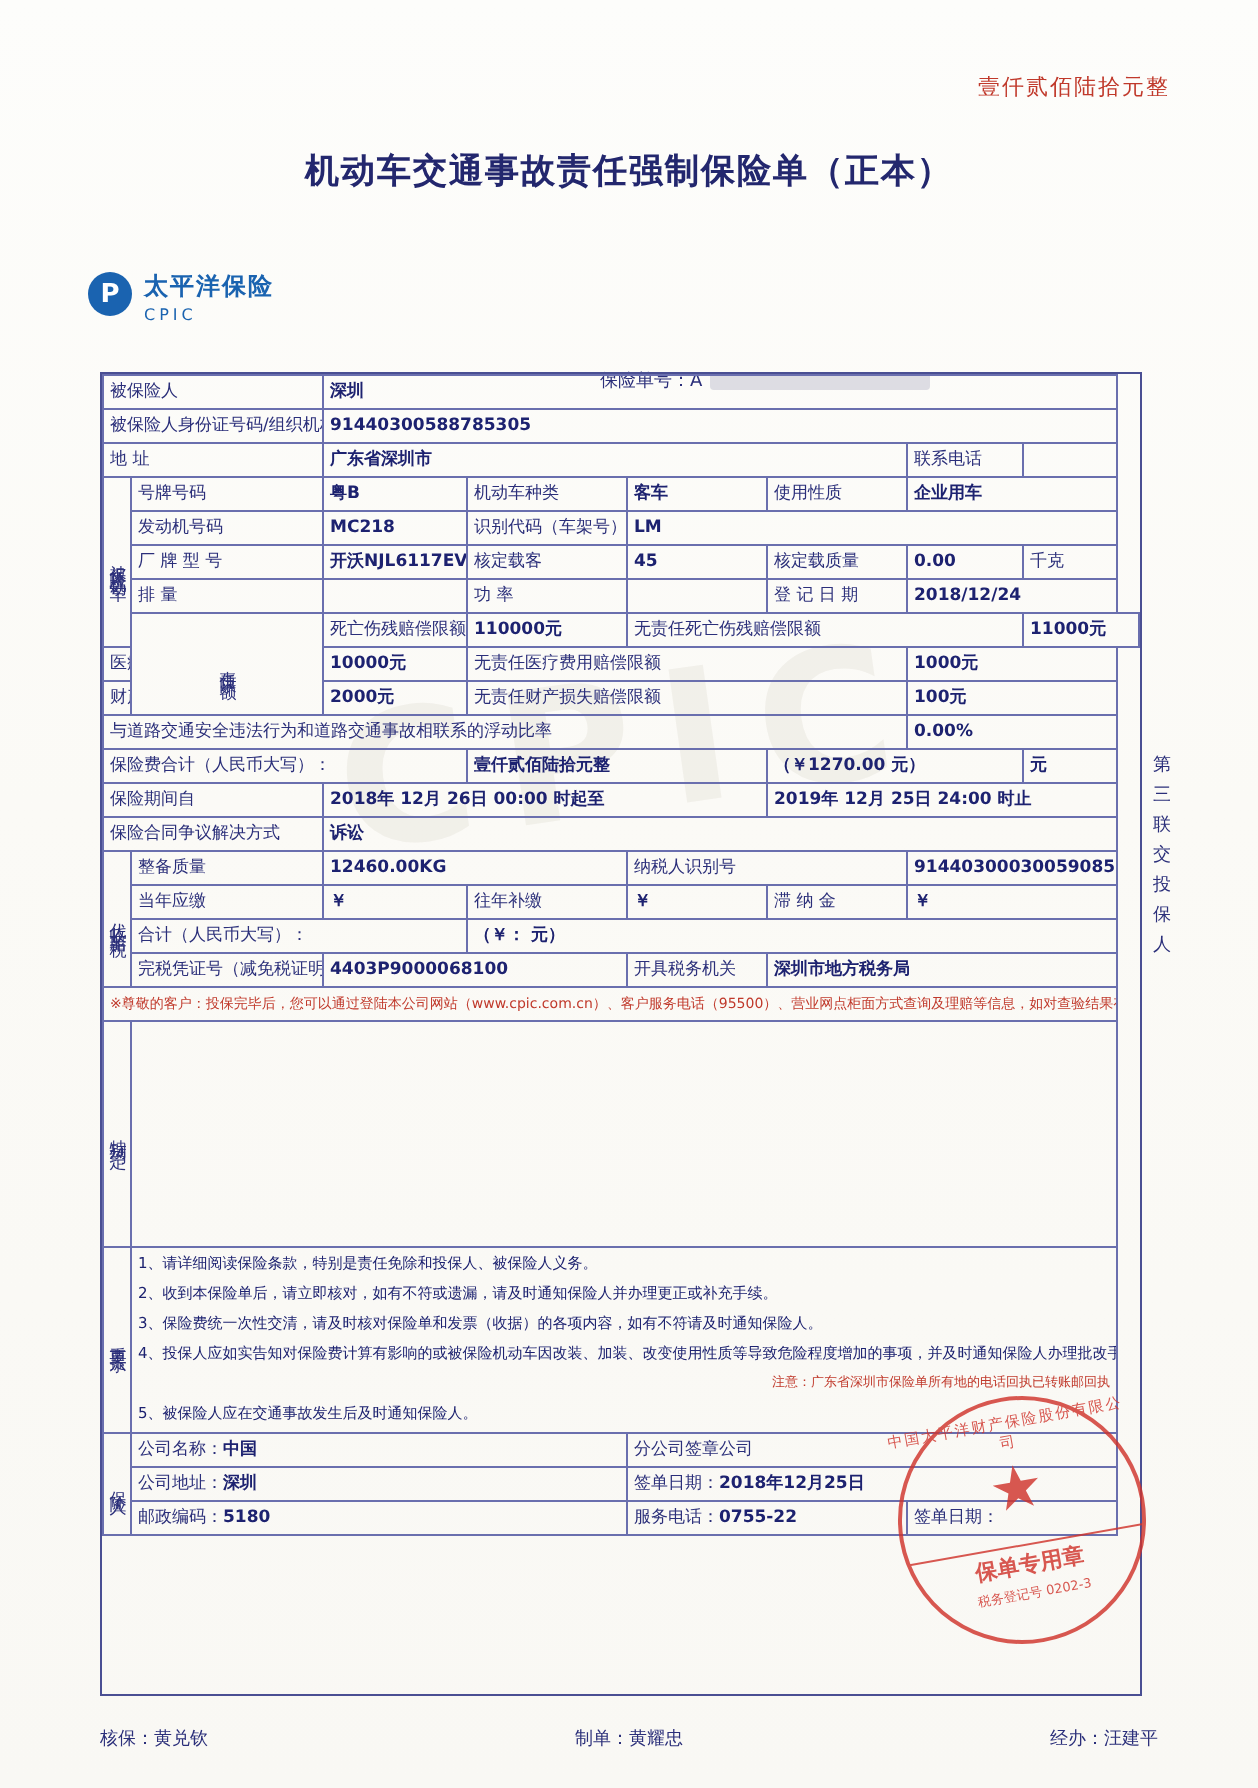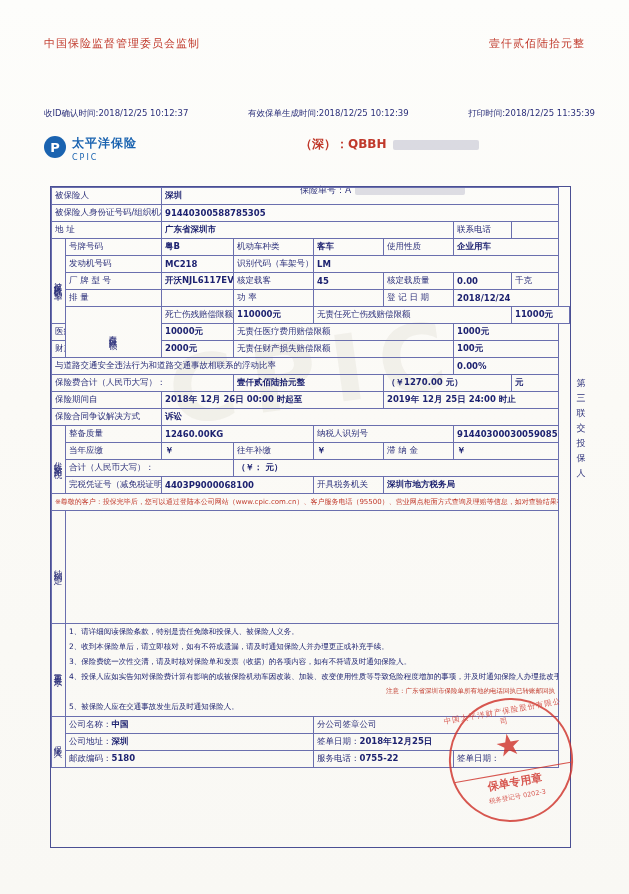--- a/index.html
+++ b/index.html
@@ -115,41 +115,33 @@
     position:absolute;bottom:18px;left:0;right:0;text-align:center;font-size:6.5px;
   }
 </style>
 </head>
 <body>
 
 <div class="page">
 
   <div class="wm">CPIC</div>
 
-  <div class="hdr-red">中国保险监督管理委员会监制</div>
   <div class="hdr-red right">壹仟贰佰陆拾元整</div>
 
-
-  <div class="timerow">
-    <span>收ID确认时间:2018/12/25 10:12:37</span>
-    <span>有效保单生成时间:2018/12/25 10:12:39</span>
-    <span>打印时间:2018/12/25 11:35:39</span>
-  </div>
+  <div class="title">机动车交通事故责任强制保险单（正本）</div>
+
 
   <div class="logo">
     <div class="mark">P</div>
     <div>
       <span class="cn">太平洋保险</span>
       <span class="en">CPIC</span>
     </div>
   </div>
 
-  <div class="qbbh">
-    <span>（深）：QBBH</span><span class="blur"></span>
-  </div>
   <div class="polno">
     <span>保险单号：A</span><span class="blur"></span>
   </div>
 
   <div class="sidecol">第 三 联  交 投 保 人</div>
 
   <div class="frame">
     <table class="doc">
       <colgroup>
         <col style="width:14px">
@@ -343,14 +335,25 @@
       </table>
   </div>
 
   <div class="seal">
     <div class="arc">中国太平洋财产保险股份有限公司</div>
     <div class="star">★</div>
     <div class="band">保单专用章</div>
     <div class="sub">税务登记号 0202-3</div>
   </div>
 
+  <div class="footer">
+    <span>
+      <span>核保：</span><span>黄兑钦</span>
+    </span>
+    <span>
+      <span>制单：</span><span>黄耀忠</span>
+    </span>
+    <span>
+      <span>经办：</span><span>汪建平</span>
+    </span>
+  </div>
 
 </div>
 
 </body></html>

